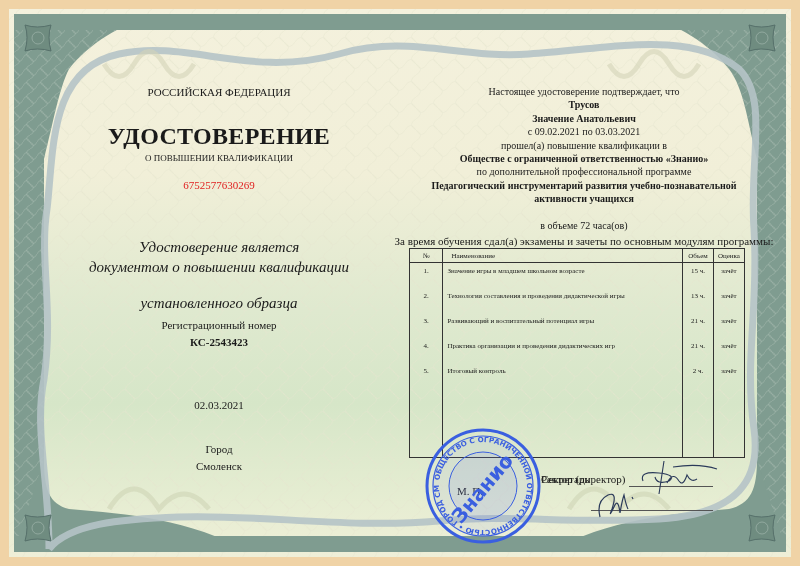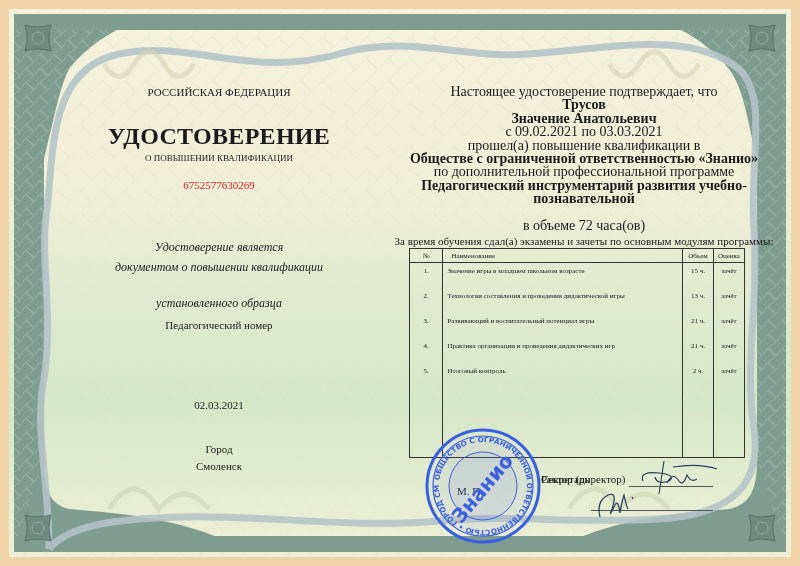--- a/index.html
+++ b/index.html
@@ -10,22 +10,22 @@
   .frame { position:absolute; inset:0; }
   .content { position:absolute; inset:0; }
   .abs { position:absolute; }
   .center { text-align:center; }
   .left-col { position:absolute; left:75px; width:270px; text-align:center; }
   .t11 { font-size:11px; }
   .t9 { font-size:9px; }
   .bold { font-weight:bold; }
   .title-big { font-size:24px; font-weight:bold; letter-spacing:0.3px; }
   .red { color:#e02020; }
-  .ital { font-style:italic; font-size:12px; line-height:20px; }
-  .right-col { position:absolute; left:385px; width:380px; text-align:center; font-size:14px; line-height:13.4px; }
+  .ital { font-style:italic; font-size:15px; line-height:20px; }
+  .right-col { position:absolute; left:385px; width:380px; text-align:center; font-size:10px; line-height:13.4px; }
   table.mod { position:absolute; left:400px; top:239px; width:336px; border-collapse:collapse; font-size:7px; }
   table.mod th, table.mod td { border-left:1px solid #333; border-right:1px solid #333; padding:0 4px; font-weight:normal; }
   table.mod th { border-top:1px solid #333; border-bottom:1px solid #333; height:13px; text-align:center; }
   table.mod td { height:21px; vertical-align:top; padding-top:4px; }
   table.mod tr.last td { border-bottom:1px solid #333; height:90px; }
   td.c-num, td.c-vol, td.c-grade { text-align:center; }
   td.c-name { text-align:left; padding-left:8px; }
   .sig-line { position:absolute; border-bottom:1px solid #555; }
 </style>
 </head>
@@ -78,36 +78,38 @@
 
     <div class="left-col t11" style="top:77px;">РОССИЙСКАЯ ФЕДЕРАЦИЯ</div>
     <div class="left-col title-big" style="top:114px;">УДОСТОВЕРЕНИЕ</div>
     <div class="left-col t9" style="top:144px;">О ПОВЫШЕНИИ КВАЛИФИКАЦИИ</div>
     <div class="left-col t11 red" style="top:170px;">6752577630269</div>
 
     <div class="left-col ital" style="top:228px;">Удостоверение является</div>
     <div class="left-col ital" style="top:248px;">документом о повышении квалификации</div>
     <div class="left-col ital" style="top:268px;margin-top:16px;">установленного образца</div>
 
-    <div class="left-col t11" style="top:310px;">Педагогический номер</div>
+    <div class="left-col t11" style="top:310px;">Регистрационный номер</div>
+    <div class="left-col t11 bold" style="top:327px;">КС-2543423</div>
 
     <div class="left-col t11" style="top:390px;">02.03.2021</div>
 
     <div class="left-col t11" style="top:434px;">Город</div>
     <div class="left-col t11" style="top:451px;">Смоленск</div>
 
     <div class="right-col" style="top:76px;">
       <div>Настоящее удостоверение подтверждает, что</div>
       <div class="bold">Трусов</div>
       <div class="bold">Значение Анатольевич</div>
       <div>с 09.02.2021 по 03.03.2021</div>
       <div>прошел(а) повышение квалификации в</div>
       <div class="bold">Обществе с ограниченной ответственностью «Знанио»</div>
       <div>по дополнительной профессиональной программе</div>
       <div class="bold">Педагогический инструментарий развития учебно-познавательной</div>
+      <div class="bold">активности учащихся</div>
       <div style="height:13px;"></div>
       <div>в объеме 72 часа(ов)</div>
     </div>
     <div class="abs center t9" style="left:385px; width:380px; top:226px; font-size:11px;">За время обучения сдал(а) экзамены и зачеты по основным модулям программы:</div>
 
     <table class="mod">
       <colgroup>
           <col style="width:34px">
           <col style="width:245px">
           <col style="width:31px">

